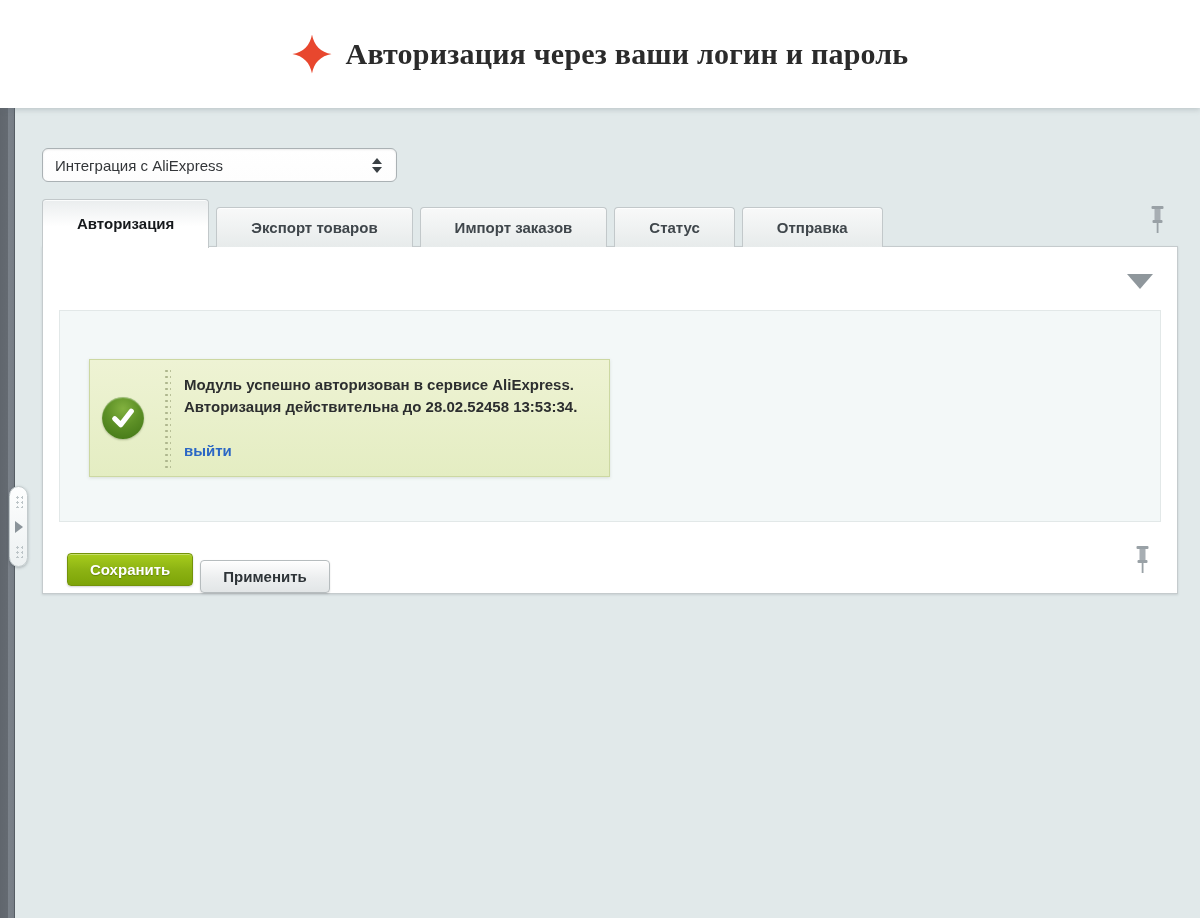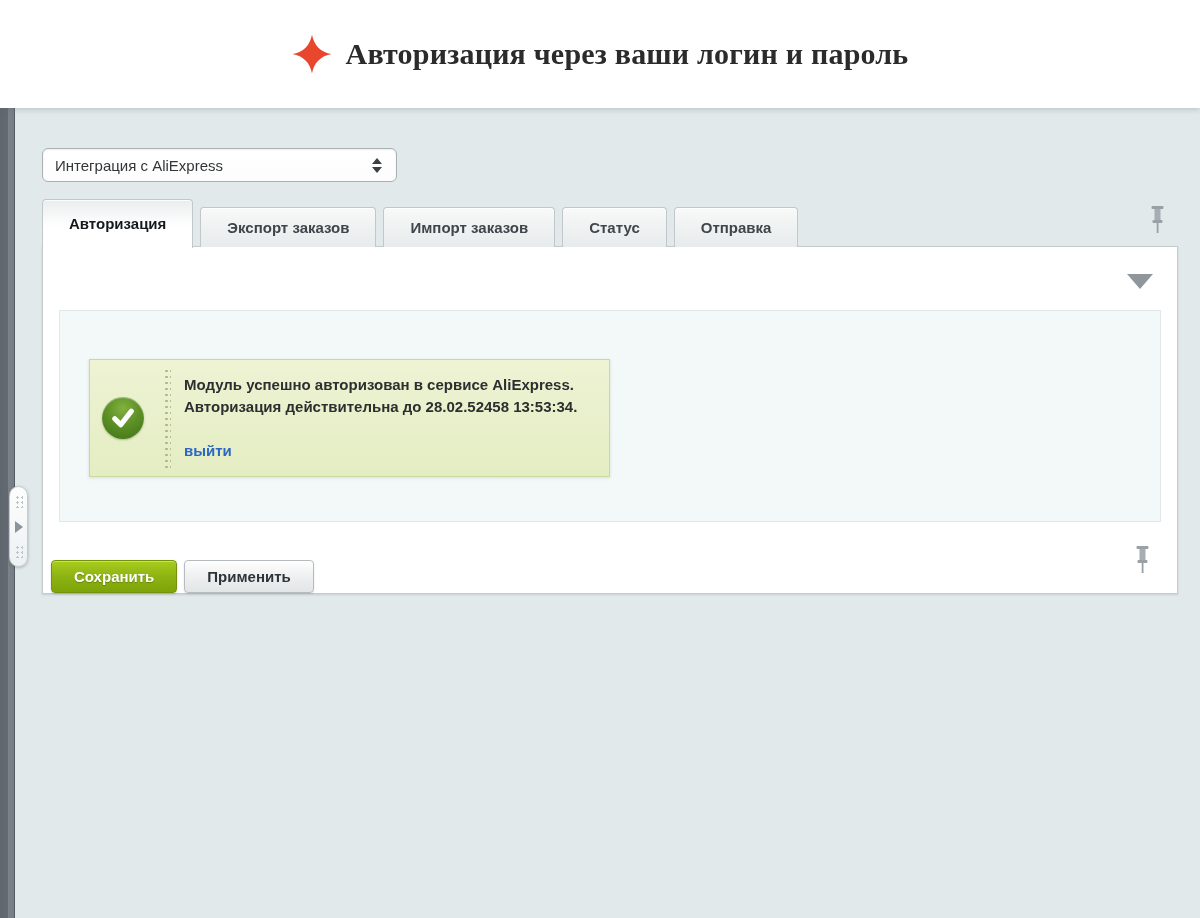--- a/index.html
+++ b/index.html
@@ -89,21 +89,21 @@
     display: flex; align-items: flex-end; gap: 7px;
     z-index: 3;
   }
   .tab {
     height: 40px;
     background: linear-gradient(180deg, #f8f9f9 0%, #e7ebeb 100%);
     border: 1px solid #c2c8ca;
     border-bottom: none;
     border-radius: 4px 4px 0 0;
     display: flex; align-items: center;
-    padding: 0 26px;
+    padding: 0 34px;
     font-size: 15px; font-weight: bold; color: #3f464b;
     cursor: pointer;
     box-shadow: inset 0 1px 0 rgba(255,255,255,0.8);
   }
   .tab.active {
     height: 49px;
     background: linear-gradient(180deg, #eaedee 0%, #ffffff 55%);
     color: #16191c;
     position: relative;
     margin-bottom: -1px;
@@ -163,22 +163,22 @@
     font-size: 15px; font-weight: bold; color: #2c2e2f; line-height: 22px;
   }
   .logout-link {
     position: absolute; left: 94px; top: 82px;
     font-size: 15px; font-weight: bold; color: #2b67c5;
     cursor: pointer;
   }
 
   
   .btn-row {
-    position: absolute; left: 8px; top: 298px;
-    display: flex; gap: 7px; align-items: flex-end;
+    position: absolute; left: 24px; top: 298px;
+    display: flex; gap: 7px; align-items: center;
   }
   .btn {
     height: 33px; border-radius: 4px;
     font-family: "Liberation Sans", sans-serif;
     font-size: 15px; font-weight: bold;
     padding: 0 22px; cursor: pointer;
   }
   .btn-save {
     background: linear-gradient(180deg, #a8cd1d 0%, #8db313 50%, #7da408 100%);
     border: 1px solid #74930a;
@@ -221,21 +221,21 @@
       <span class="spin-up"></span>
       <span class="spin-down"></span>
     </span>
   </div>
 
   <div class="tabbar">
     <div class="tab active">
       <span>Авторизация</span>
     </div>
     <div class="tab">
-      <span>Экспорт заказов</span>
+      <span>Экспорт товаров</span>
     </div>
     <div class="tab">
       <span>Импорт заказов</span>
     </div>
     <div class="tab">
       <span>Статус</span>
     </div>
     <div class="tab">
       <span>Отправка</span>
     </div>

